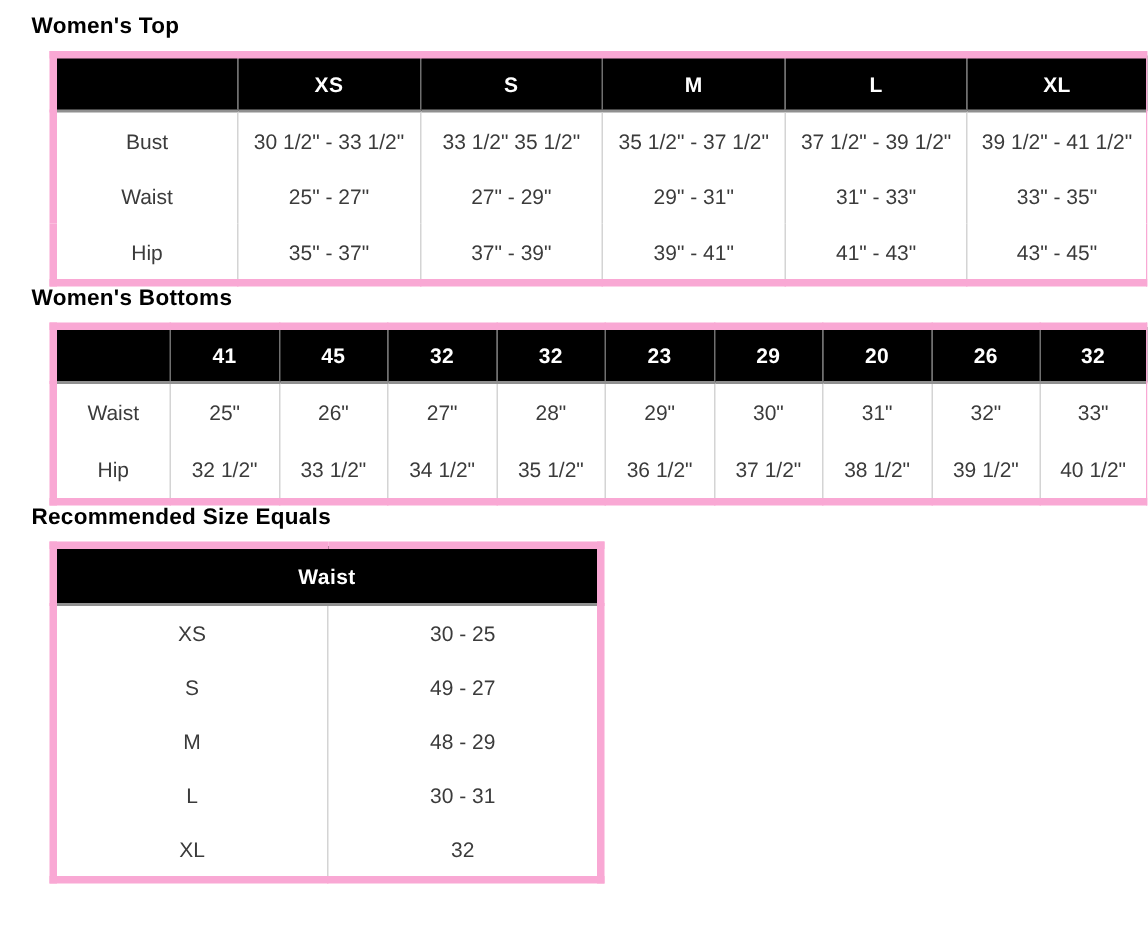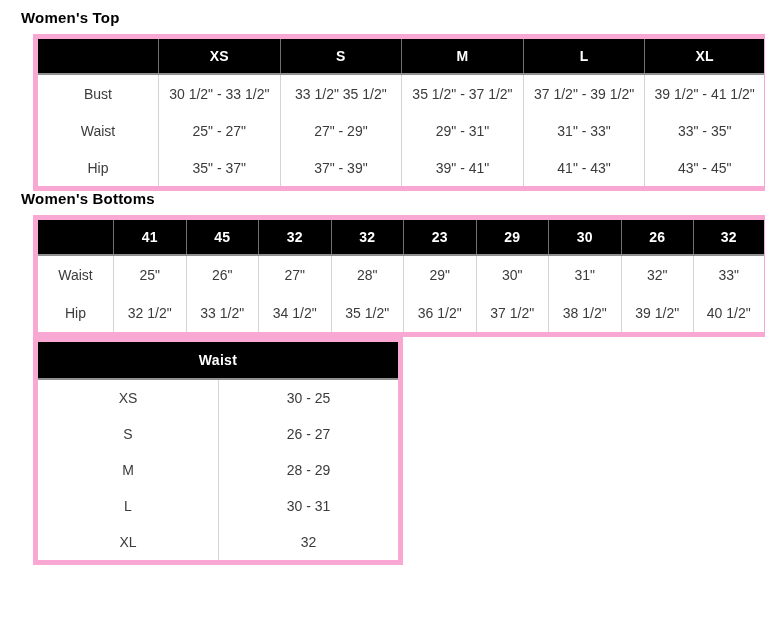--- a/index.html
+++ b/index.html
@@ -137,21 +137,21 @@
       </colgroup>
       <thead>
         <tr>
           <th></th>
           <th>41</th>
           <th>45</th>
           <th>32</th>
           <th>32</th>
           <th>23</th>
           <th>29</th>
-          <th>30</th>
+          <th>20</th>
           <th>26</th>
           <th>32</th>
         </tr>
       </thead>
       <tbody>
         <tr>
           <td>Waist</td>
           <td>25"</td>
           <td>26"</td>
           <td>27"</td>
@@ -172,42 +172,43 @@
           <td>37 1/2"</td>
           <td>38 1/2"</td>
           <td>39 1/2"</td>
           <td>40 1/2"</td>
         </tr>
       </tbody>
     </table>
   </section>
 
   <section>
+    <h2 class="section-title gap-top">Recommended Size Equals</h2>
     <table class="size-table t-narrow t3">
       <colgroup>
         <col style="width:183px">
           <col style="width:182px">
       </colgroup>
       <thead>
         <tr>
           <th colspan="2">Waist</th>
         </tr>
       </thead>
       <tbody>
         <tr>
           <td>XS</td>
           <td>30 - 25</td>
         </tr>
         <tr>
           <td>S</td>
-          <td>26 - 27</td>
+          <td>49 - 27</td>
         </tr>
         <tr>
           <td>M</td>
-          <td>28 - 29</td>
+          <td>48 - 29</td>
         </tr>
         <tr>
           <td>L</td>
           <td>30 - 31</td>
         </tr>
         <tr>
           <td>XL</td>
           <td>32</td>
         </tr>
       </tbody>

